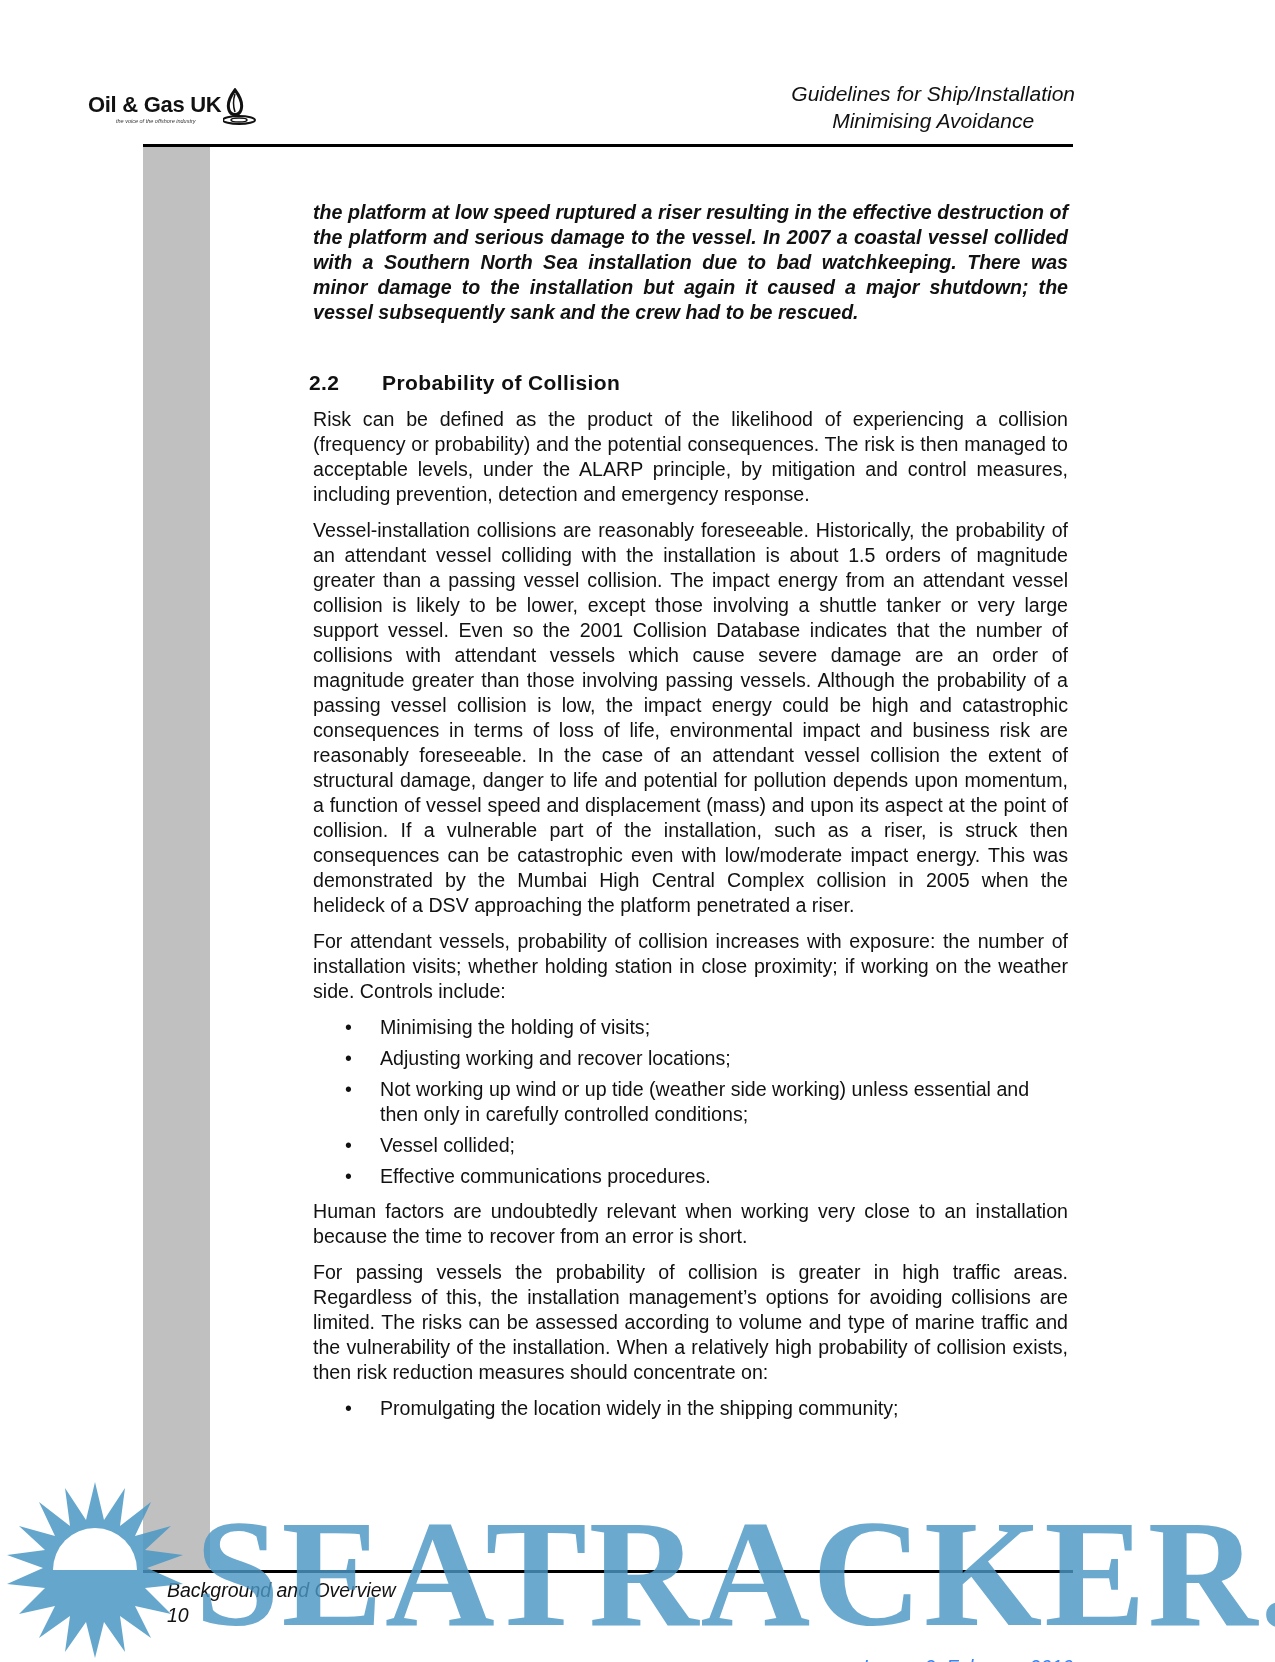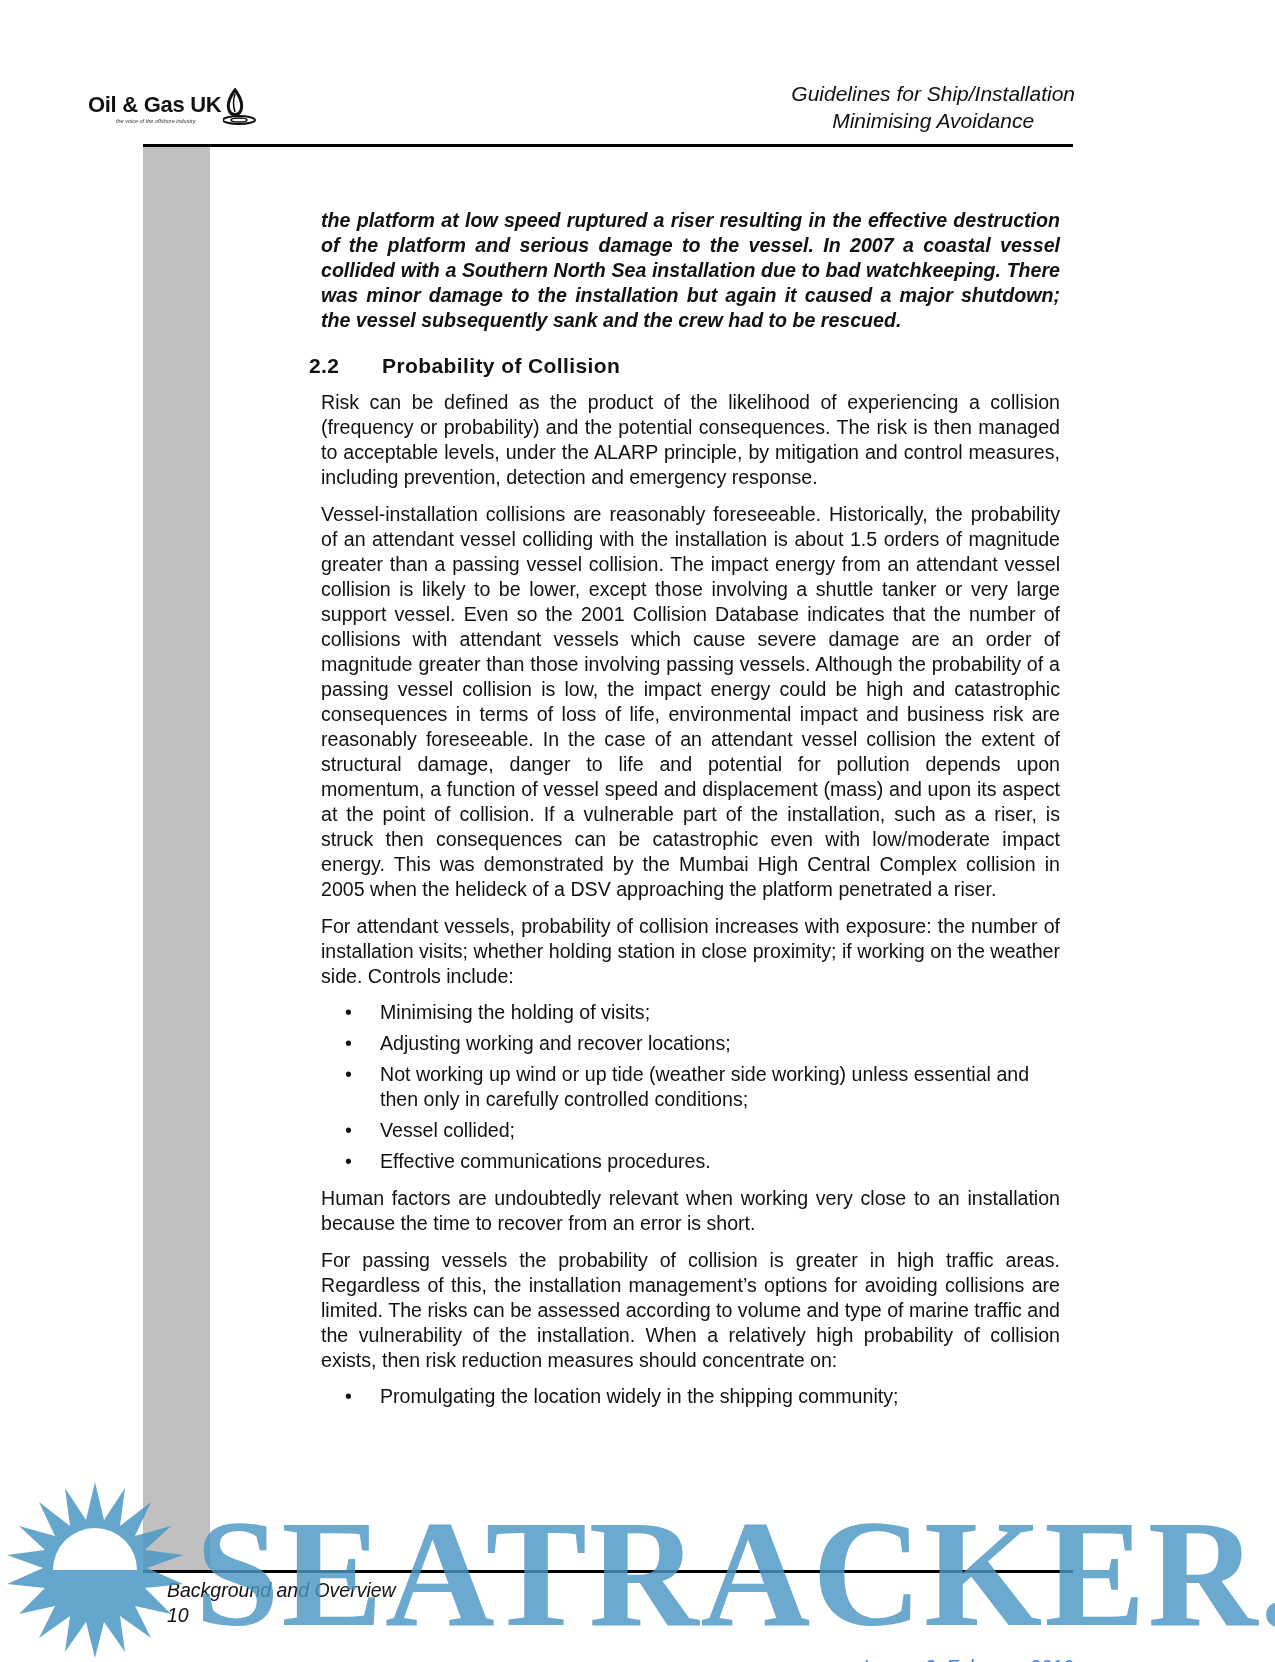--- a/index.html
+++ b/index.html
@@ -9,23 +9,23 @@
   .logo-text { position:absolute; left:0; top:0; font-family:"Liberation Sans", sans-serif; font-weight:bold; font-size:22px; color:#111; letter-spacing:-0.3px;text-align:right; }
   .logo-tag { position:absolute; left:28px; top:26px; font-size:5.5px; font-style:italic; color:#333; }
   .logo-icon { position:absolute; left:135px; top:-4px; }
 
   .header-title { position:absolute; right:200px; top:80px; text-align:center; font-style:italic; font-size:21px; line-height:27px; color:#111; }
   .header-rule { position:absolute; left:143px; top:144px; width:930px; height:3px; background:#000; }
 
   .side-bar { position:absolute; left:143px; top:147px; width:67px; height:1423px; background:#c0c0c0; }
 
   .content { position:absolute; left:309px; top:196px; width:763px; font-size:19.6px; line-height:25px; color:#111; }
-  .content p { margin:12px; text-align:justify; }
+  .content p { margin:4px; text-align:justify; }
   .intro { font-weight:bold; font-style:italic; }
-  .section-heading { margin:20px 0 12px 0; font-weight:bold; font-size:21px; letter-spacing:0.4px; }
+  .section-heading { margin:45px 0 12px 0; font-weight:bold; font-size:21px; letter-spacing:0.4px; }
   .section-num { display:inline-block; width:73px; }
   .para { margin-bottom:11px !important; }
   ul.bullets { list-style:none; margin:0 0 10px 0; padding:0; }
   ul.bullets li { position:relative; padding-left:71px; margin-bottom:6px; }
   ul.bullets li .dot { position:absolute; left:36px; top:0; }
 
   .footer-rule { position:absolute; left:143px; top:1570px; width:930px; height:3px; background:#000; }
   .footer-left { position:absolute; left:147px; top:1578px; font-style:italic; font-size:19.5px; line-height:25px; color:#111;margin-left:20px; }
   .footer-right { position:absolute; right:202px; top:1656px; font-style:italic; font-size:19.5px; color:#3b82f6; }
 

